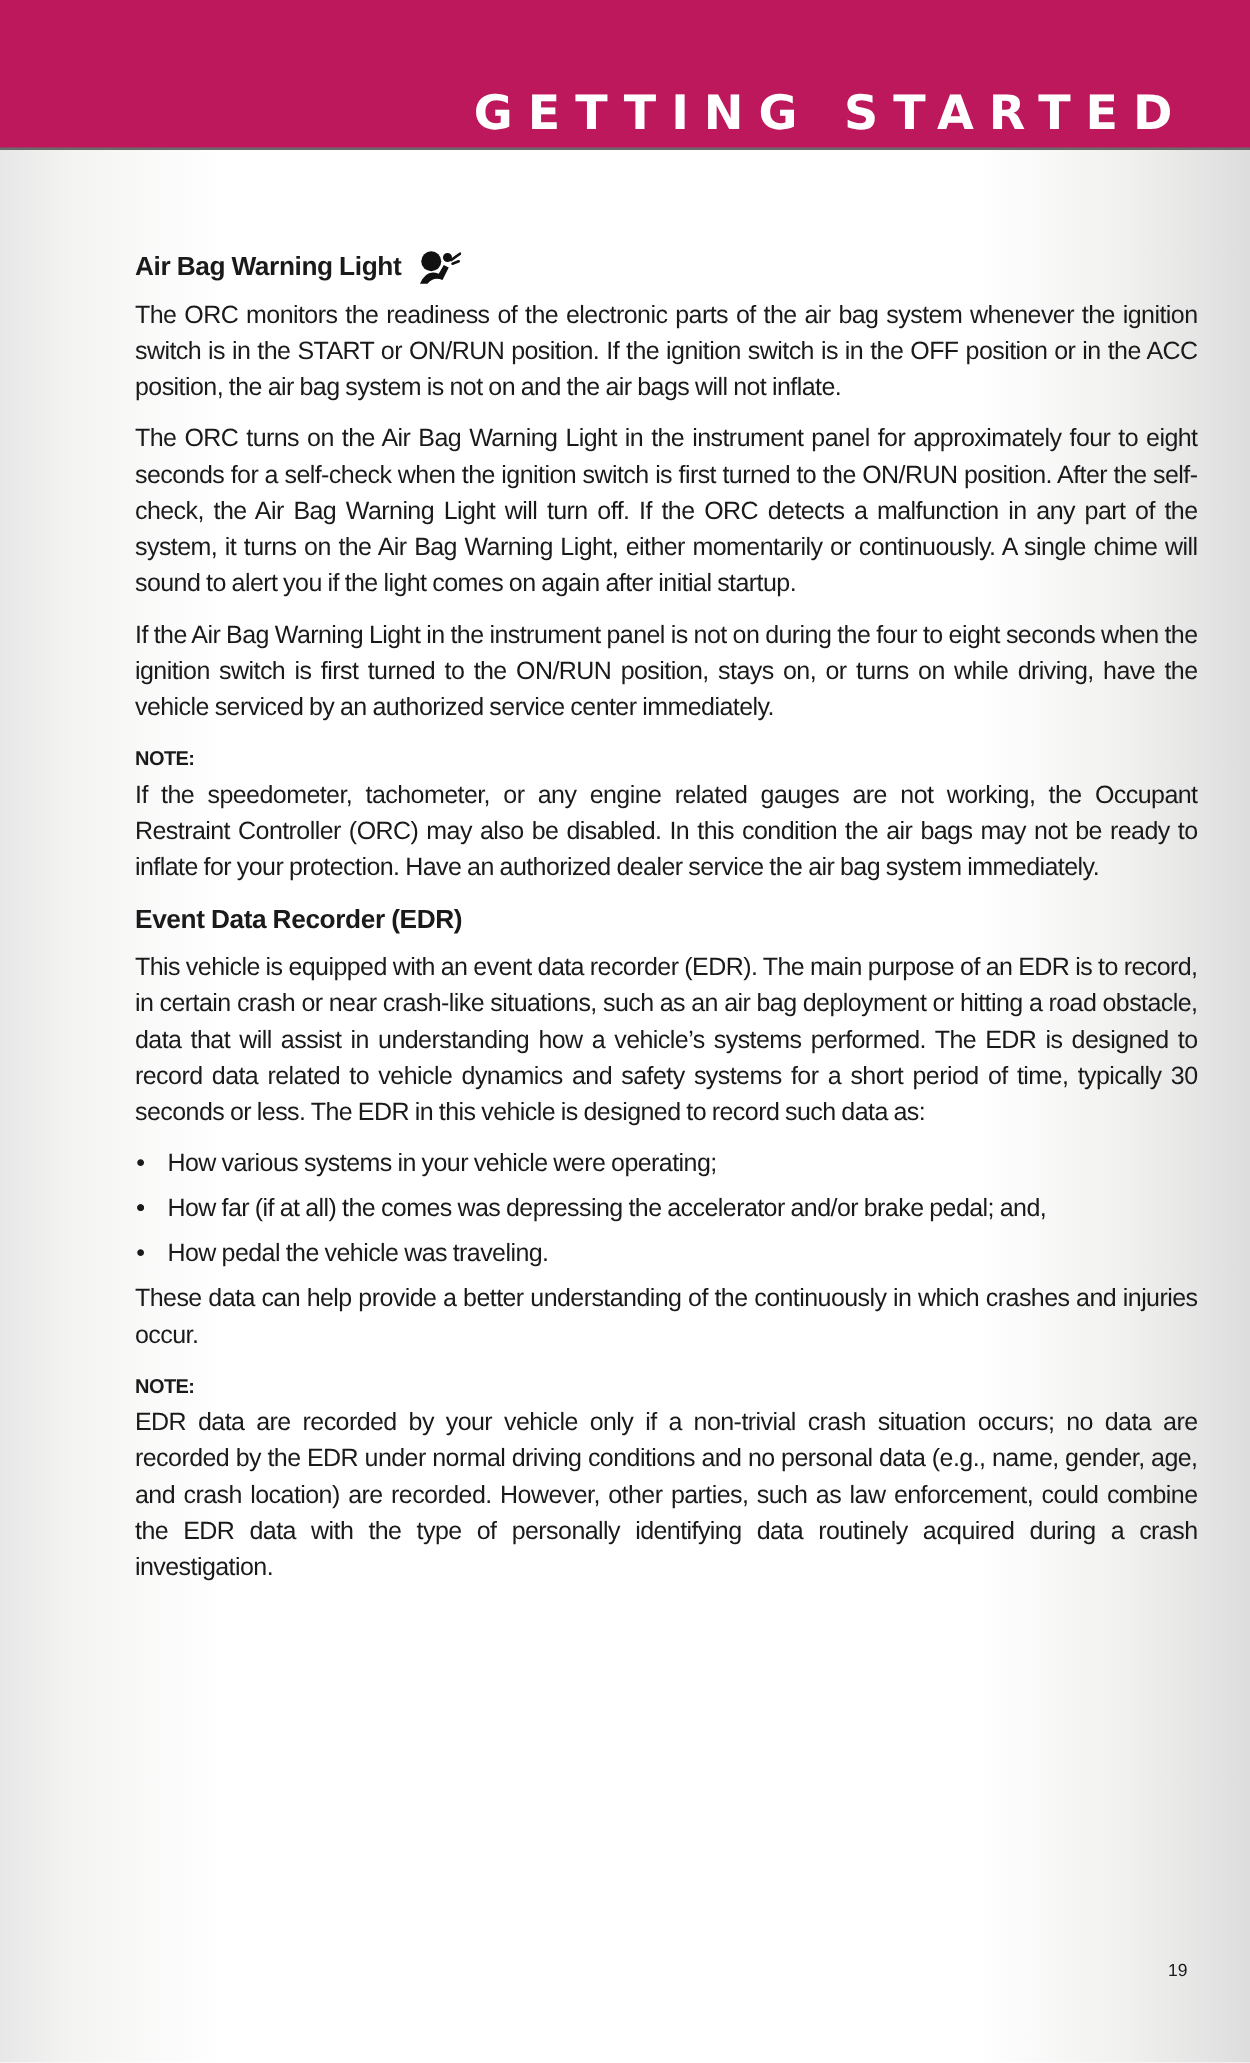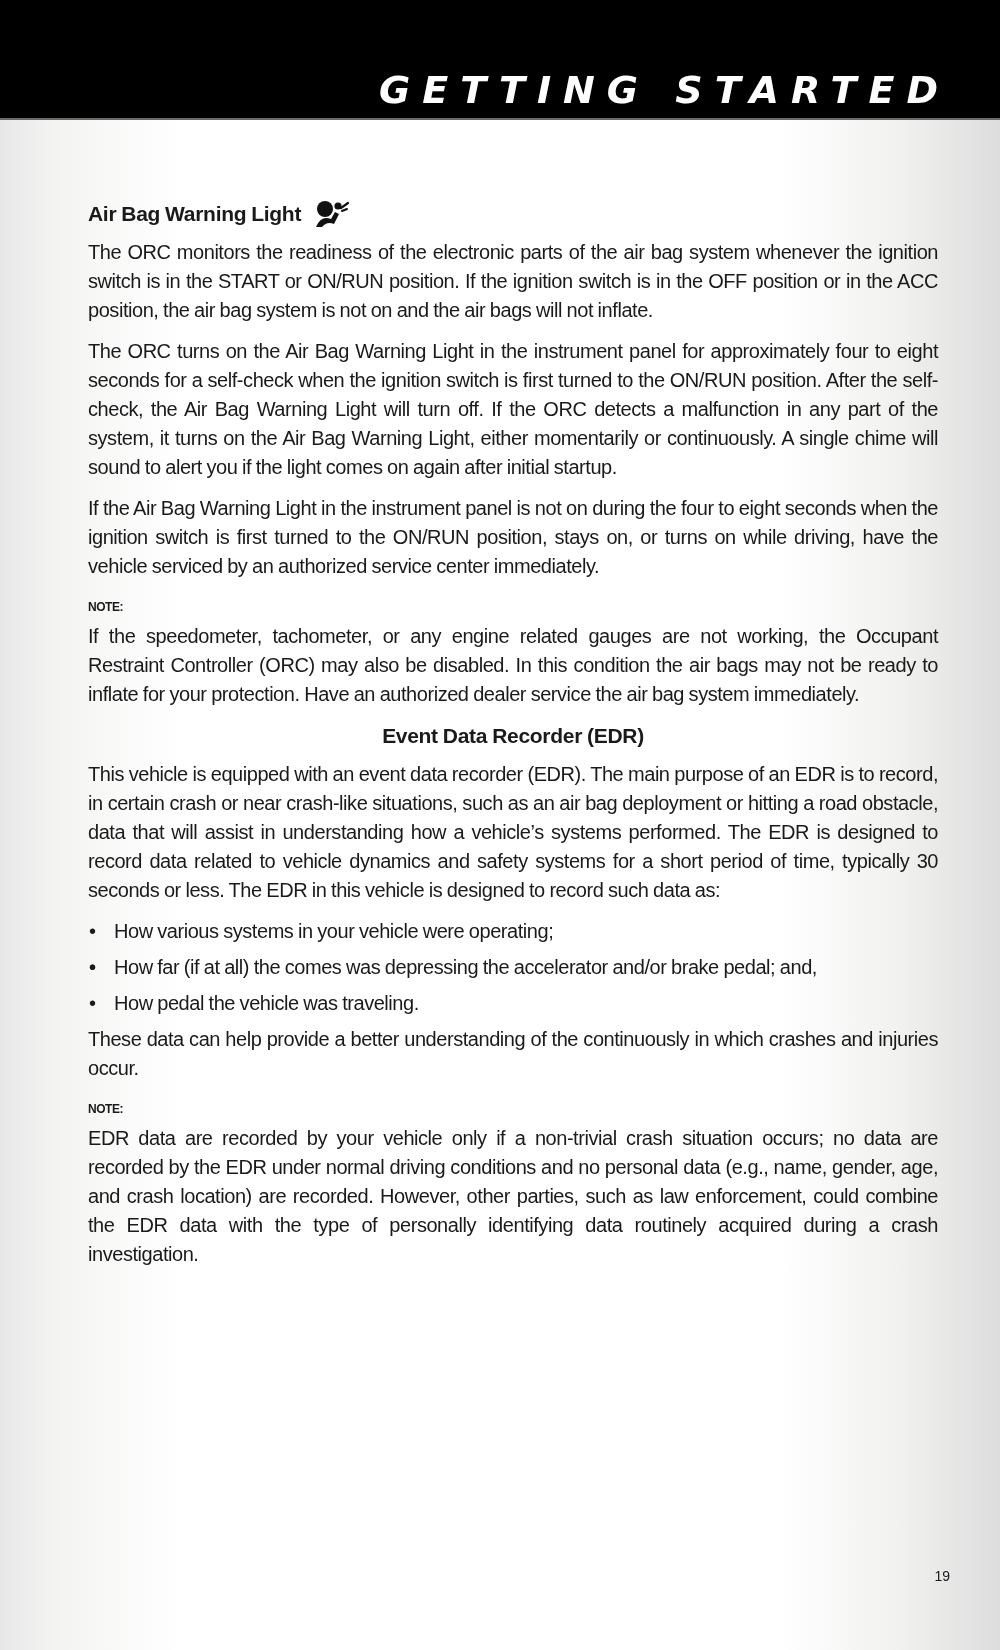--- a/index.html
+++ b/index.html
@@ -13,38 +13,37 @@
       overflow: hidden;
       background: linear-gradient(90deg, #e6e7e6 0%, #f4f4f3 6%, #ffffff 18%, #ffffff 78%, #f1f1f0 90%, #dcdddc 100%);
       font-family: "Liberation Sans", sans-serif;
       color: #1a1a1a;
     }
     .header-bar {
       position: absolute;
       left: 0; top: 0;
       width: 1000px;
       height: 118px;
-      background: #000000;
+      background: #be185d;
       border-bottom: 2px solid #6a6a6a;
-      font-style: italic;
     }
     .header-title {
       position: absolute;
       right: 50px;
       top: 68px;
       font-family: "DejaVu Sans", sans-serif;
       font-weight: bold;
       font-size: 38px;
       letter-spacing: 12px;
       color: #ffffff;
       white-space: nowrap;
     }
     .content {
       position: absolute;
-      left: 88px;
+      left: 108px;
       top: 199px;
       width: 850px;
       font-size: 20px;
       line-height: 29px;
       letter-spacing: -0.45px;
       word-spacing: -0.5px;
     }
     .section-heading {
       font-weight: bold;
       font-size: 21px;
@@ -59,21 +58,21 @@
       width: 36px;
       height: 30px;
       margin-left: 12px;
     }
     .para {
       margin: 0 0 12px 0;
       text-align: justify;
     }
     .note-label {
       font-weight: bold;
-      font-size: 12px;
+      font-size: 16px;
       line-height: 29px;
       margin: 0;
     }
     .note-text {
       margin: 0 0 12px 0;
       text-align: justify;
     }
     .bullets {
       list-style: none;
       margin: 0 0 6px 0;
@@ -84,21 +83,20 @@
       padding-left: 26px;
       margin-bottom: 7px;
     }
     .bullets li .dot {
       position: absolute;
       left: 1px;
       top: 0;
     }
     .edr-heading {
       margin-top: 2px;
-      justify-content: center;
     }
     .page-number {
       position: absolute;
       right: 50px;
       top: 1568px;
       font-size: 14px;
       font-weight: normal;
     }
   </style>
 </head>

